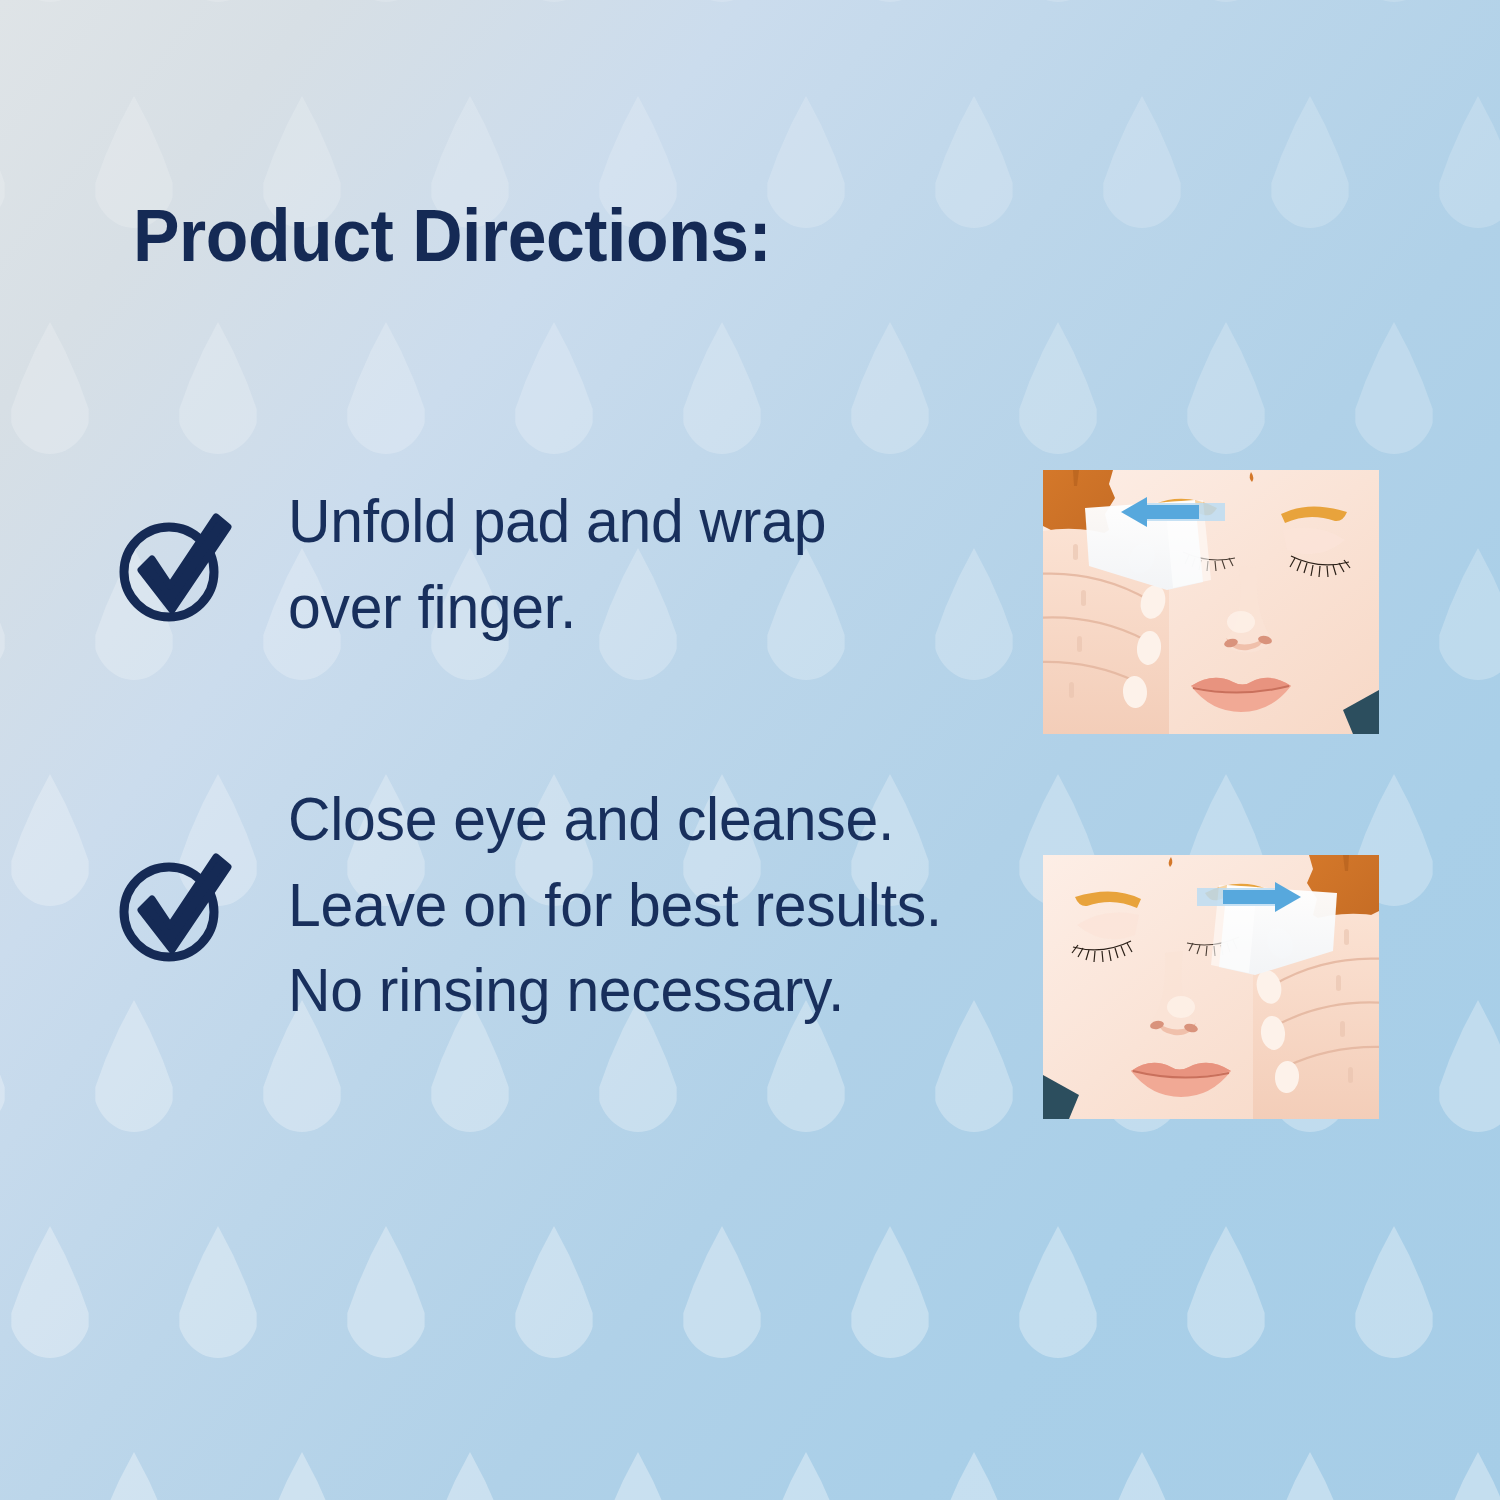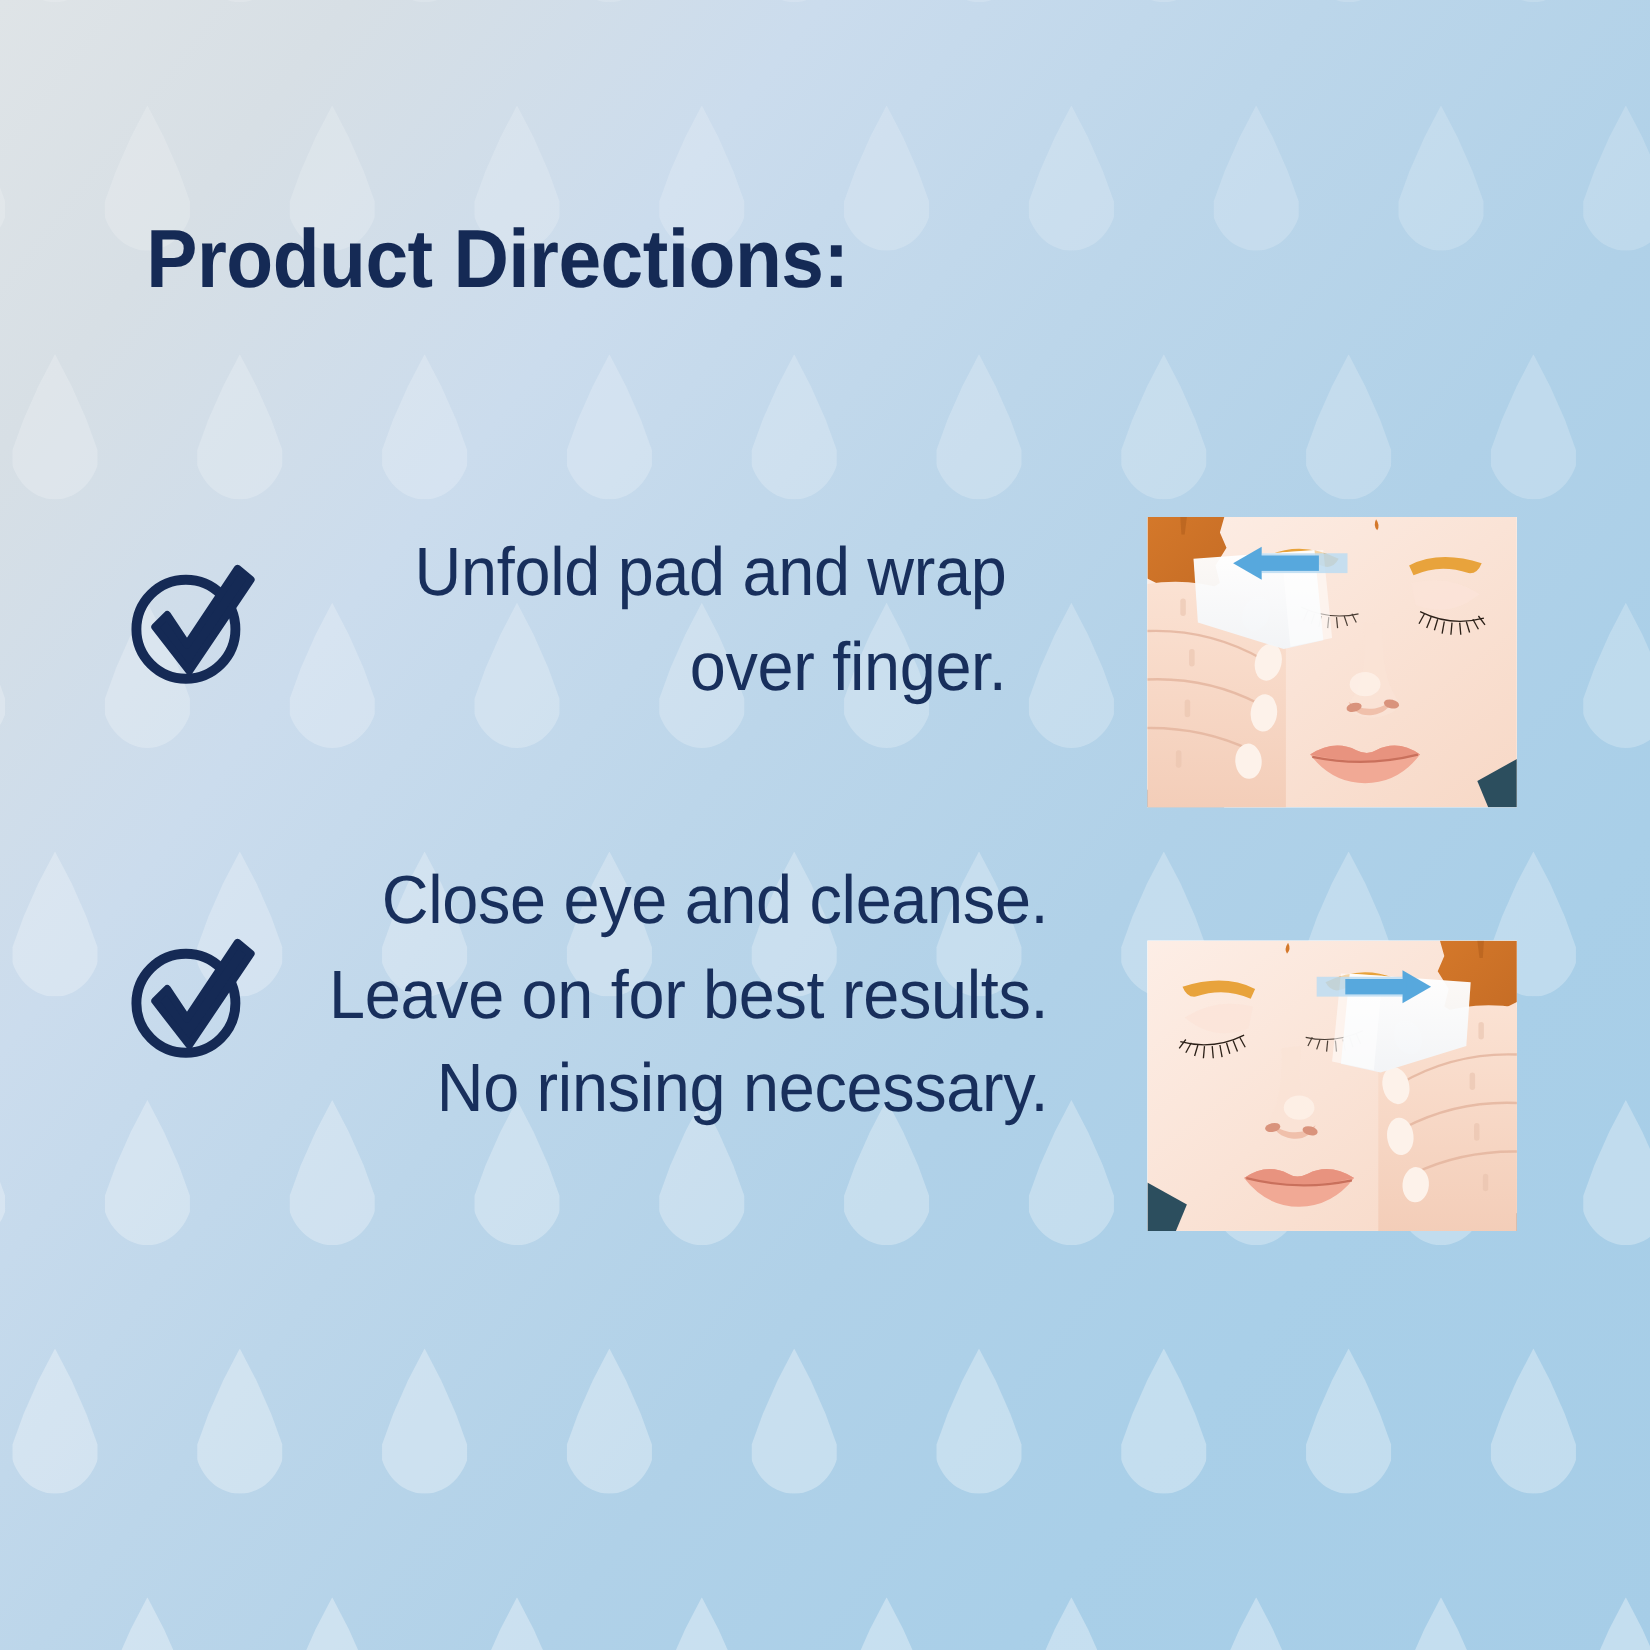--- a/index.html
+++ b/index.html
@@ -15,21 +15,20 @@
     font-family: "Liberation Sans", sans-serif;
     background:
       linear-gradient(128deg,
         #dfe4e7 0%,
         #d7dfe5 12%,
         #cbdced 28%,
         #bcd6ea 45%,
         #b0d1e8 62%,
         #a9cfe8 78%,
         #a6cde7 100%);
-    text-align: right;
   }
 
   
   #drops {
     position: absolute;
     inset: 0;
     pointer-events: none;
   }
   .drop {
     position: absolute;

